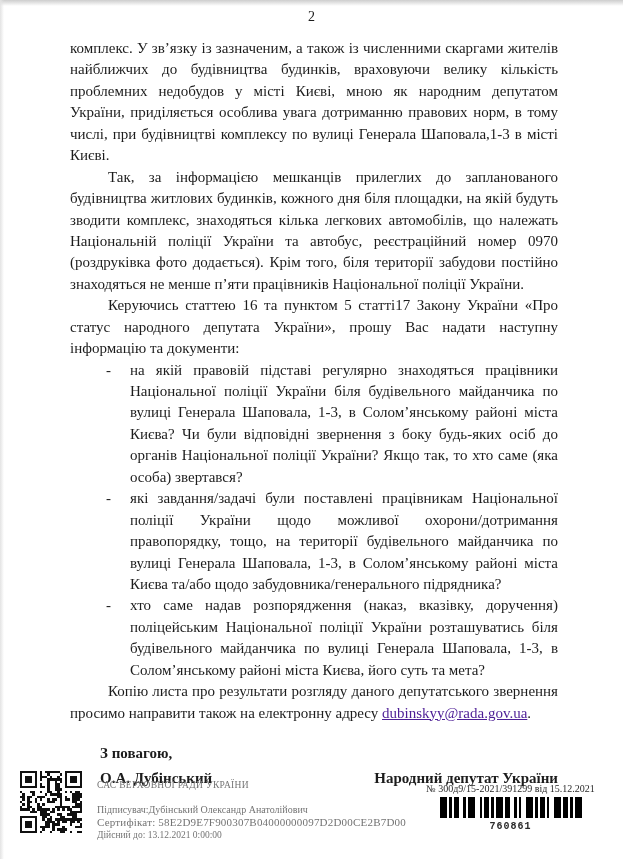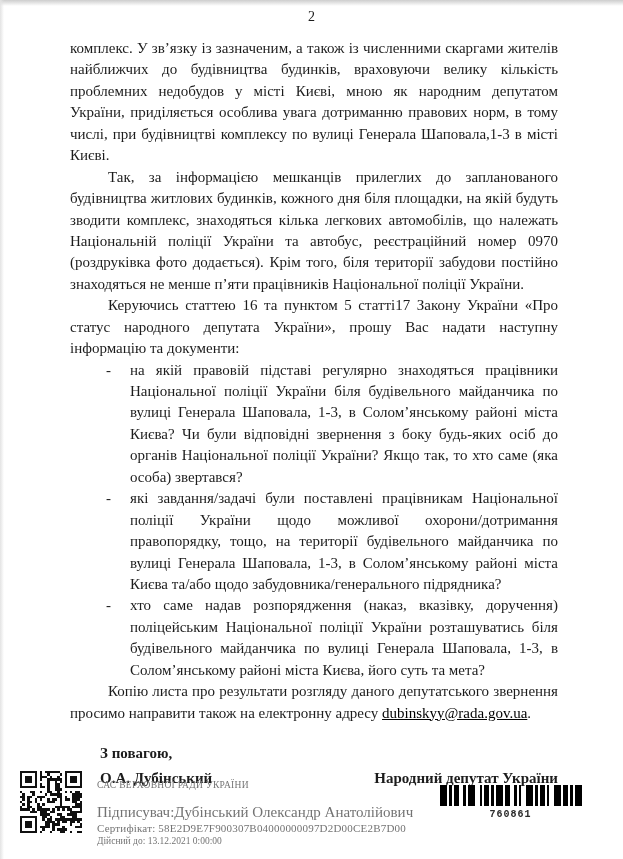--- a/index.html
+++ b/index.html
@@ -29,32 +29,32 @@
     line-height:1.43;
     text-align:justify;
   }
   .content p { margin:0; }
   .indent { text-indent:38px; }
   .bullets { padding-left:30px; }
   .bullet { display:flex; }
   .bullet .marker { flex:none; width:30px; padding-left:6px; box-sizing:border-box; }
   .bullet .btext { flex:1; text-align:justify; }
   .closing-para { margin-top:16px; }
-  a.email { color:#000000; text-decoration:underline; }
+  a.email { color:#4c1d95; text-decoration:underline; }
   .salutation { margin-top:19px; padding-left:30px; font-weight:bold; }
   .sig-row {
     display:flex; justify-content:space-between;
     padding-left:30px; margin-top:4px; font-weight:bold;
   }
   .footer { position:absolute; left:0; top:762px; right:0; height:97px; font-family:"Liberation Serif", serif; }
   .qr { position:absolute; left:20px; top:6px; width:62px; height:68px; }
   .qr svg { width:100%; height:100%; fill:#111; shape-rendering:crispEdges; }
   .f-left { position:absolute; left:97px; top:18px; color:#737373; }
   .f-left .org { font-size:9.5px; letter-spacing:.3px; margin-bottom:14px; }
-  .f-left .signer { font-size:15px; }
+  .f-left .signer { font-size:10px; }
   .f-left .cert { font-size:11px; letter-spacing:.2px; margin-top:1px; }
   .f-left .valid { font-size:9.5px; margin-top:2px; }
   .f-right { position:absolute; right:10px; top:20px; width:205px; text-align:center; color:#2a2a2a; }
   .f-right .org { font-size:10px; }
   .f-right .reg { font-size:10px; margin-top:1px; white-space:nowrap; }
   .barcode { width:142px; height:21px; margin:3px auto 0; display:block; }
   .barcode svg { width:100%; height:100%; fill:#000; shape-rendering:crispEdges; }
   .bc-num {
     font-family:Liberation Mono, monospace;
     font-size:10px; font-weight:bold; letter-spacing:1px; margin-top:3px;
@@ -330,20 +330,21 @@
           <rect x="2" y="20" width="3" height="3"></rect>
         </svg>
     </div>
     <div class="f-left">
       <div class="org">САС ВЕРХОВНОЇ РАДИ УКРАЇНИ</div>
       <div class="signer">Підписувач:Дубінський Олександр Анатолійович</div>
       <div class="cert">Сертифікат: 58E2D9E7F900307B04000000097D2D00CE2B7D00</div>
       <div class="valid">Дійсний до: 13.12.2021 0:00:00</div>
     </div>
     <div class="f-right">
+      <div class="reg">№ 300д9/15-2021/391299 від 15.12.2021</div>
       <div class="barcode">
         <svg id="bc-svg" preserveAspectRatio="none" xmlns="http://www.w3.org/2000/svg" viewBox="0 0 61 10">
             <rect x="0" y="0" width="3" height="10"></rect>
             <rect x="4" y="0" width="1" height="10"></rect>
             <rect x="6" y="0" width="2" height="10"></rect>
             <rect x="10" y="0" width="1" height="10"></rect>
             <rect x="12" y="0" width="3" height="10"></rect>
             <rect x="17" y="0" width="1" height="10"></rect>
             <rect x="19" y="0" width="2" height="10"></rect>
             <rect x="22" y="0" width="1" height="10"></rect>

